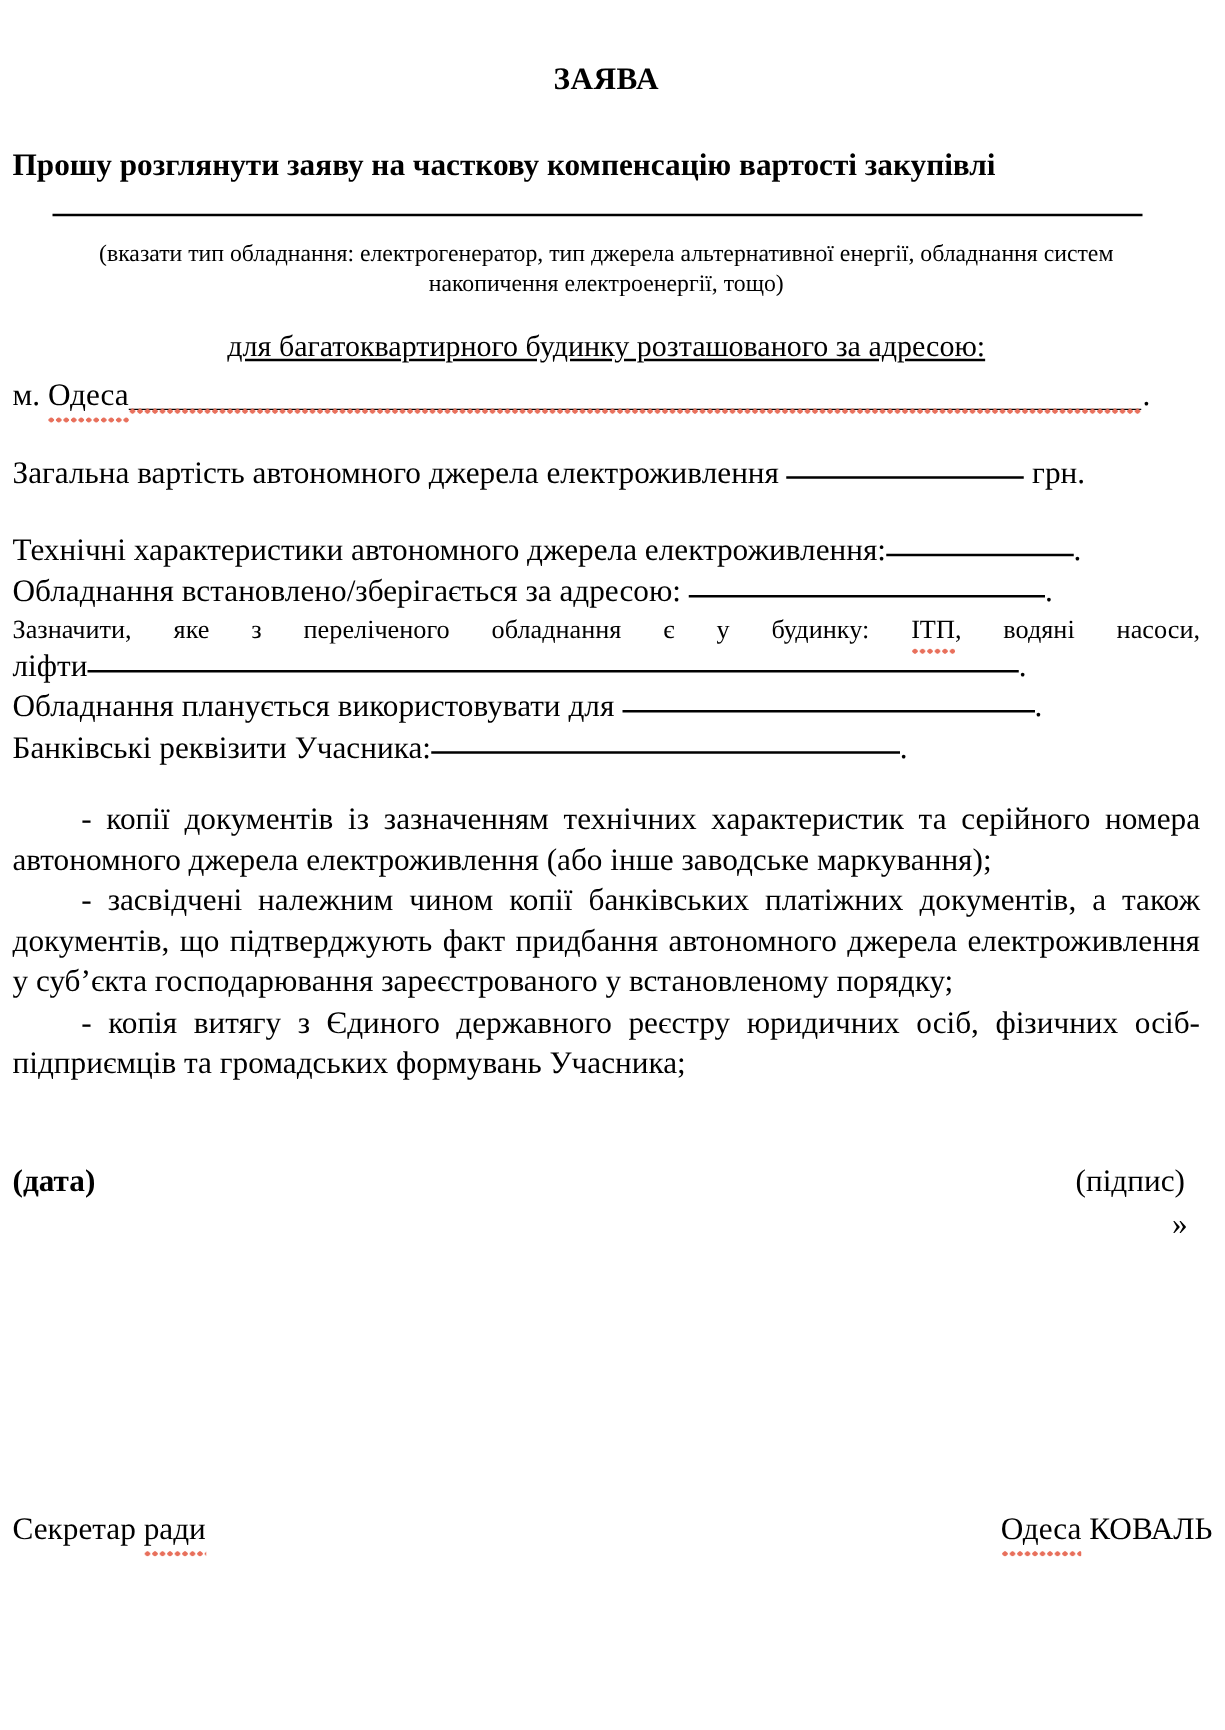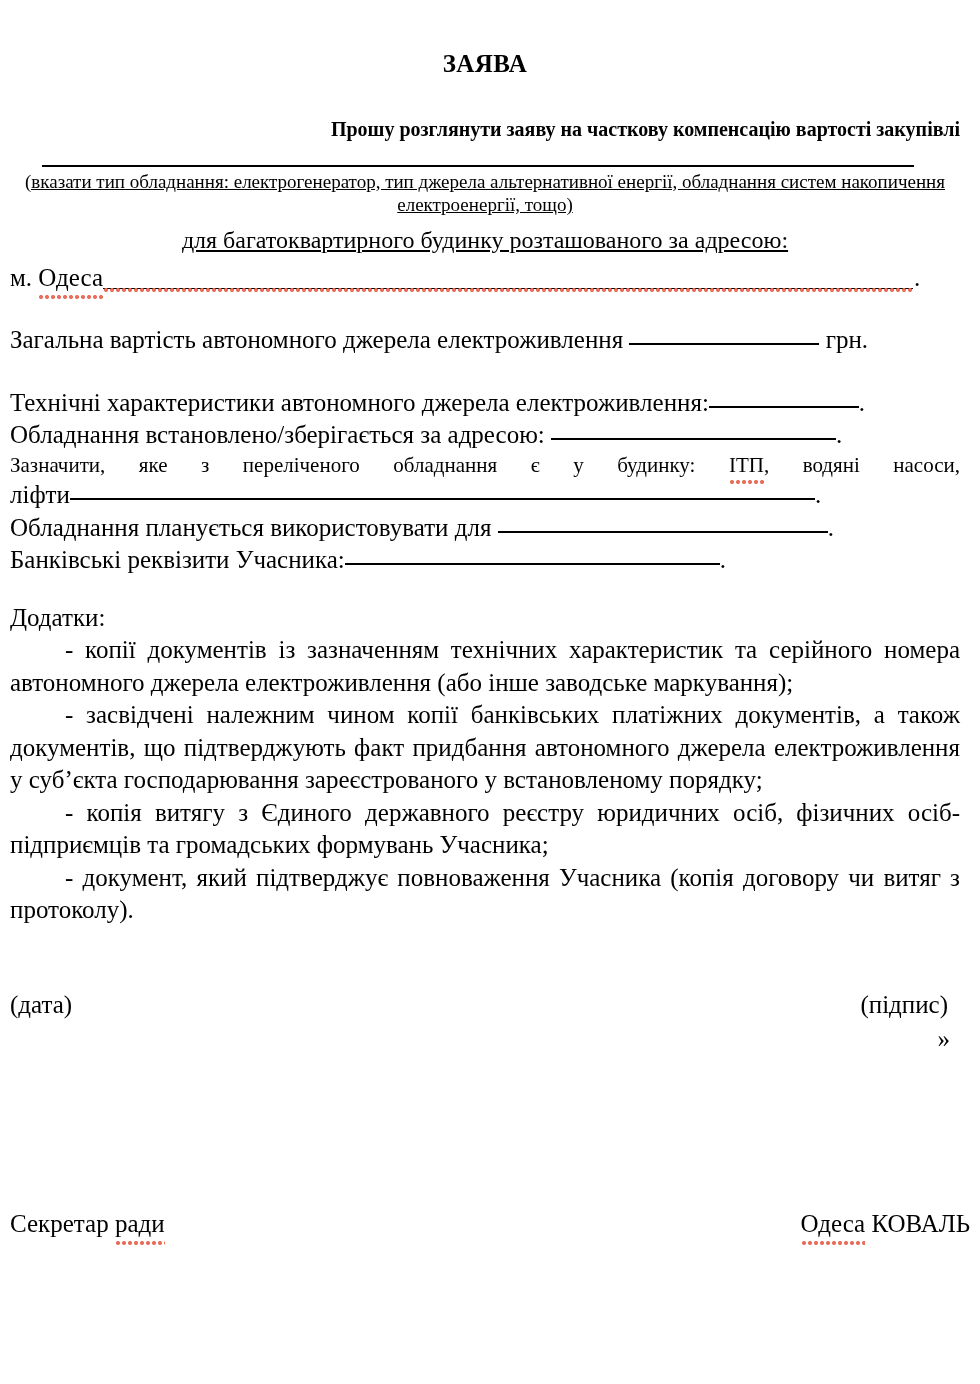--- a/index.html
+++ b/index.html
@@ -38,22 +38,22 @@
   
   .doc-title {
     text-align: center;
     font-size: 25px;
     margin: 0;
     padding-top: 48px;
     letter-spacing: 0.4px;
   }
 
   .doc-subtitle {
-    text-align: right;
-    font-size: 20px;
+    text-align: left;
+    font-size: 25px;
     margin: 0;
     padding-top: 37px;
     white-space: nowrap;
   }
 
   
   .rule-wrap {
     padding-top: 22px;
     padding-left: 32px;
     padding-right: 46px;
@@ -61,23 +61,22 @@
   .rule {
     border-top: 2px solid #000;
     height: 0;
     width: 100%;
   }
 
   .caption {
     text-align: center;
     font-size: 19px;
     line-height: 1.24;
-    margin: 0;
+    margin: 16px;
     padding: 3px 8px 0 8px;
-    text-decoration: underline;
   }
 
   .center-line {
     text-align: center;
     font-size: 24px;
     margin: 0;
     padding-top: 8px;
     text-decoration: underline;
   }
 
@@ -177,20 +176,21 @@
   .sig-row {
     position: relative;
     font-size: 25px;
     margin: 0;
     height: 34px;
   }
   .sig-left {
     position: absolute;
     left: 0;
     top: 0;
+    font-weight: bold;
   }
   .sig-right {
     position: absolute;
     right: 12px;
     top: 0;
   }
   .quote-row {
     position: relative;
     font-size: 25px;
     height: 34px;
@@ -276,29 +276,27 @@
       <span>Обладнання планується використовувати для</span>
       <span class="blank b-330"></span><span>.</span>
     </p>
 
     <p class="line">
       <span>Банківські реквізити Учасника:</span><span class="blank b-375"></span><span>.</span>
     </p>
 
     <div class="gap-3"></div>
 
-    <p class="para noindent">Додатки:</p>
 
     <p class="para">- копії документів із зазначенням технічних характеристик та серійного номера автономного джерела електроживлення (або інше заводське маркування);</p>
 
     <p class="para">- засвідчені належним чином копії банківських платіжних документів, а також документів, що підтверджують факт придбання автономного джерела електроживлення у суб’єкта господарювання зареєстрованого у встановленому порядку;</p>
 
     <p class="para">- копія витягу з Єдиного державного реєстру юридичних осіб, фізичних осіб-підприємців та громадських формувань Учасника;</p>
 
-    <p class="para">- документ, який підтверджує повноваження Учасника (копія договору чи витяг з протоколу).</p>
 
     <div class="gap-big"></div>
 
     <div class="sig-row">
       <span class="sig-left">(дата)</span>
       <span class="sig-right">(підпис)</span>
     </div>
 
     <div class="quote-row">
       <span class="quote-right">»</span>

